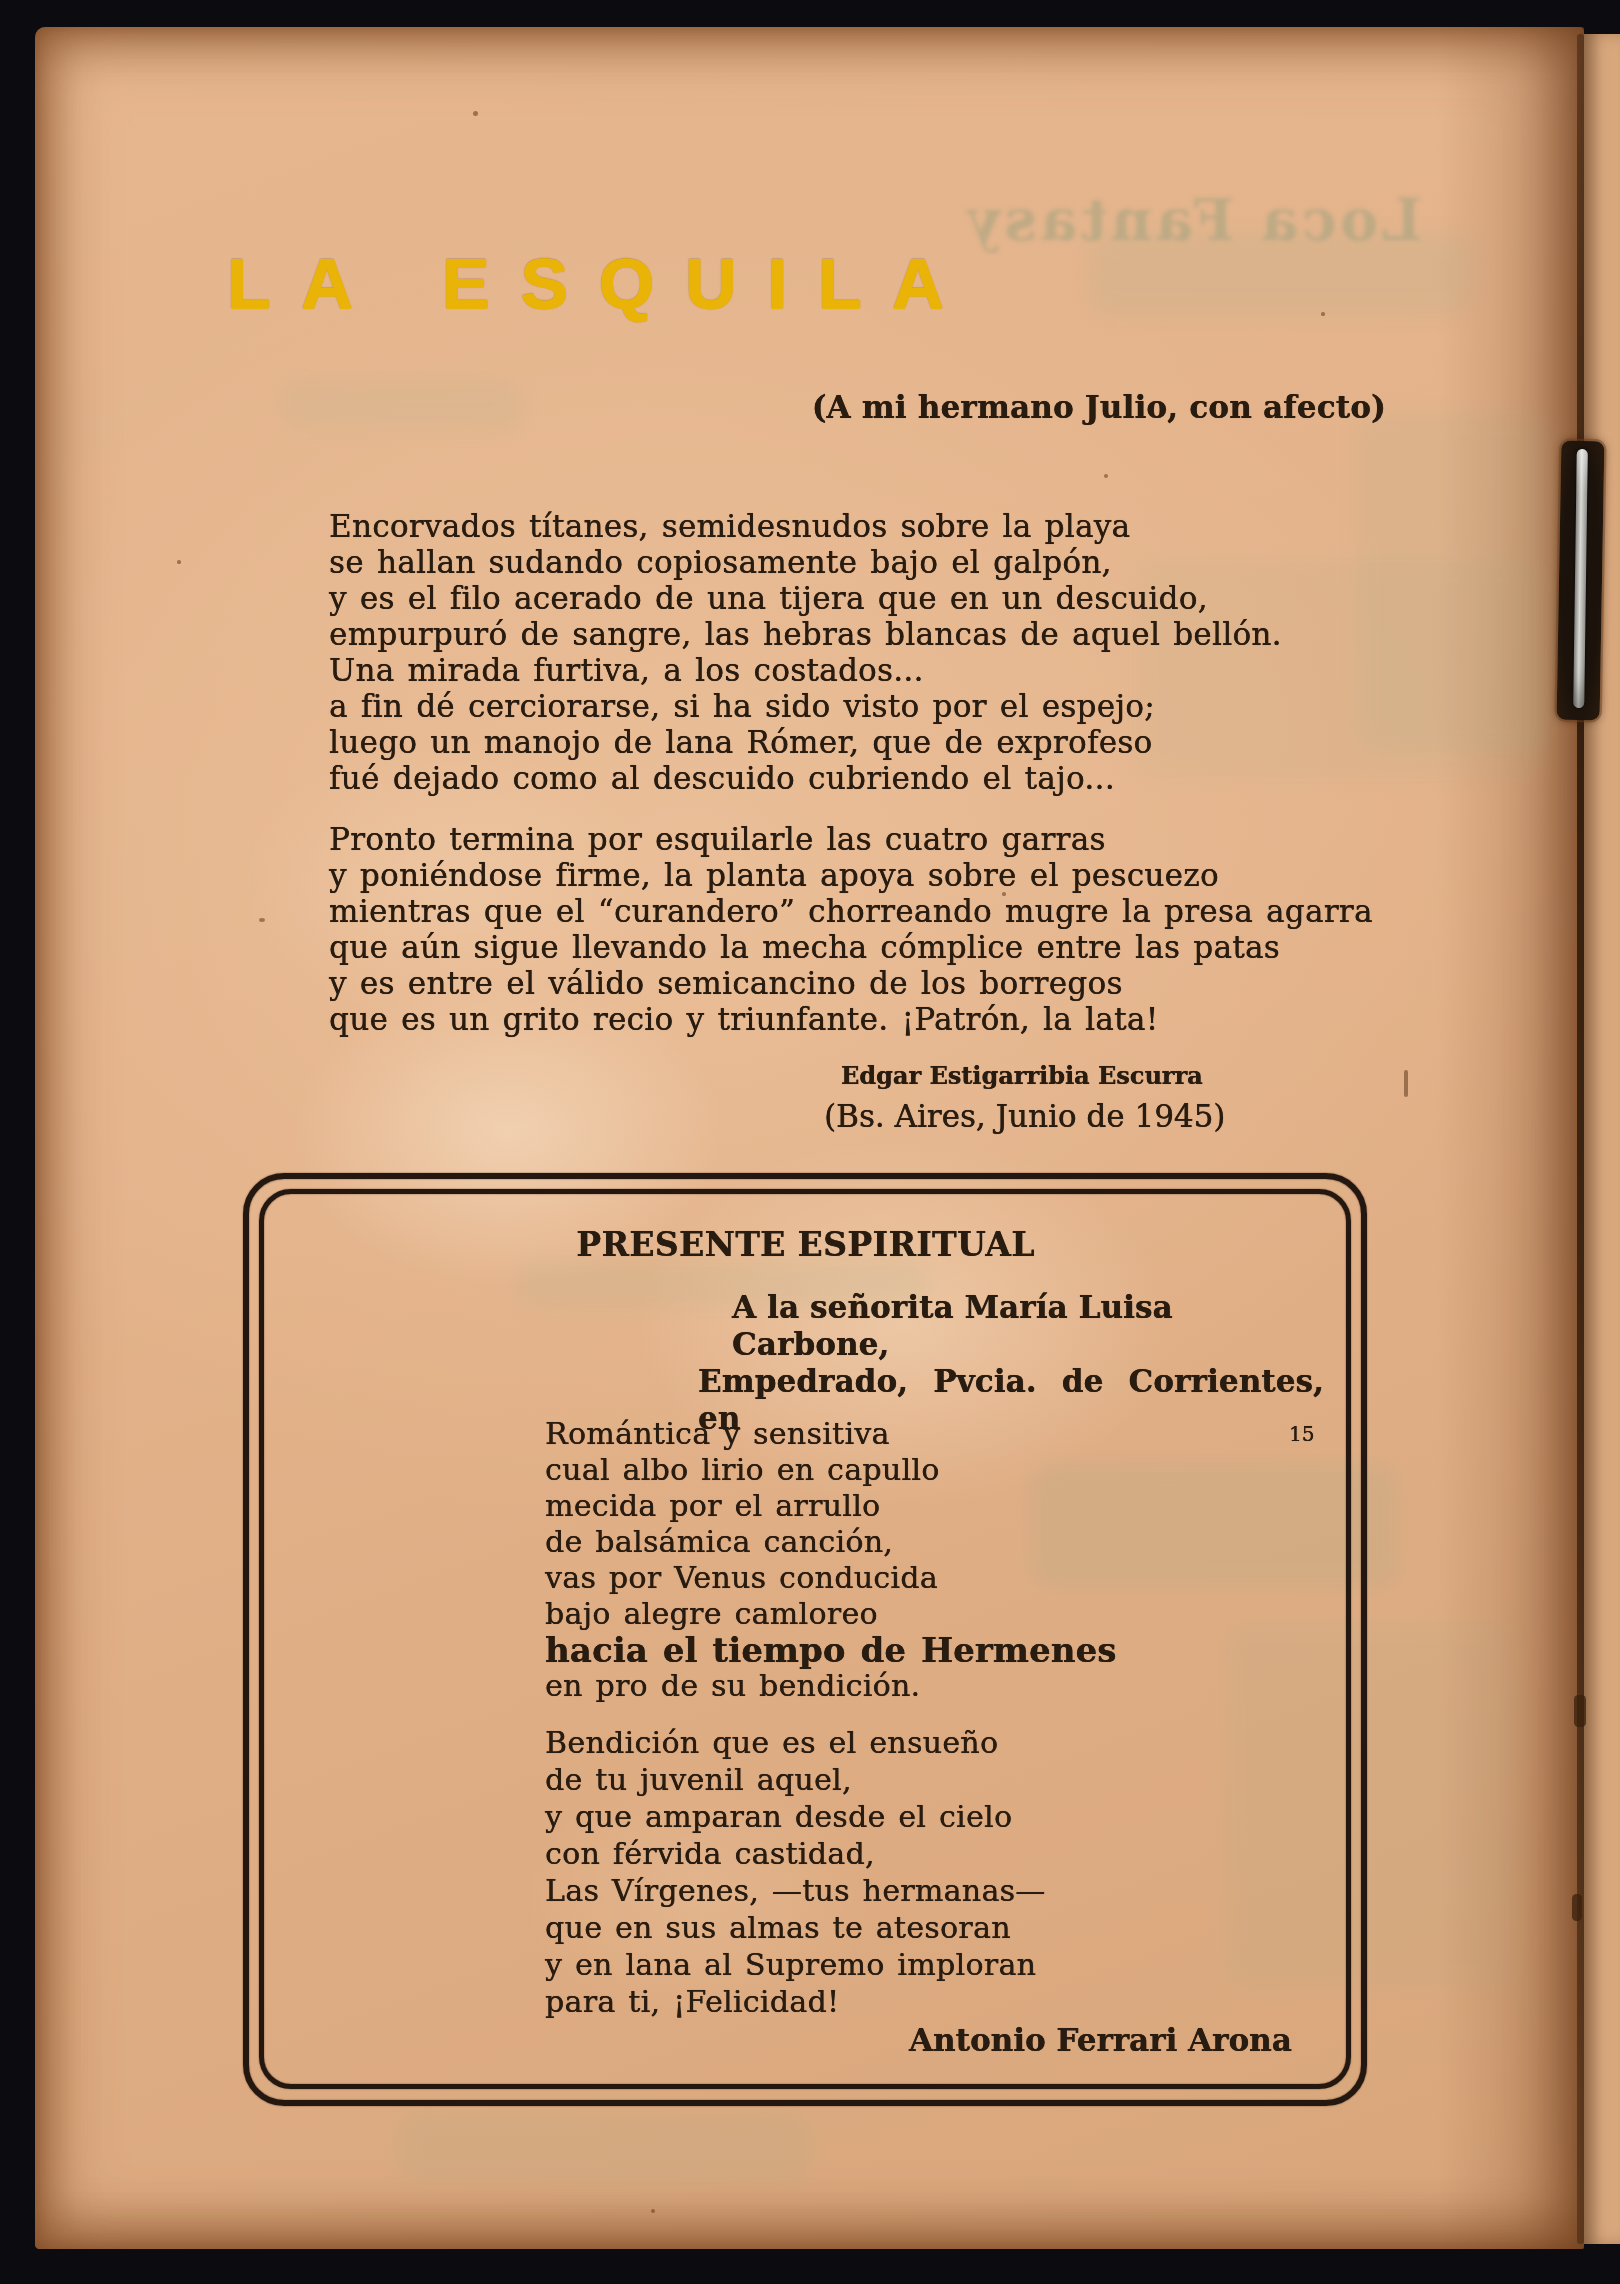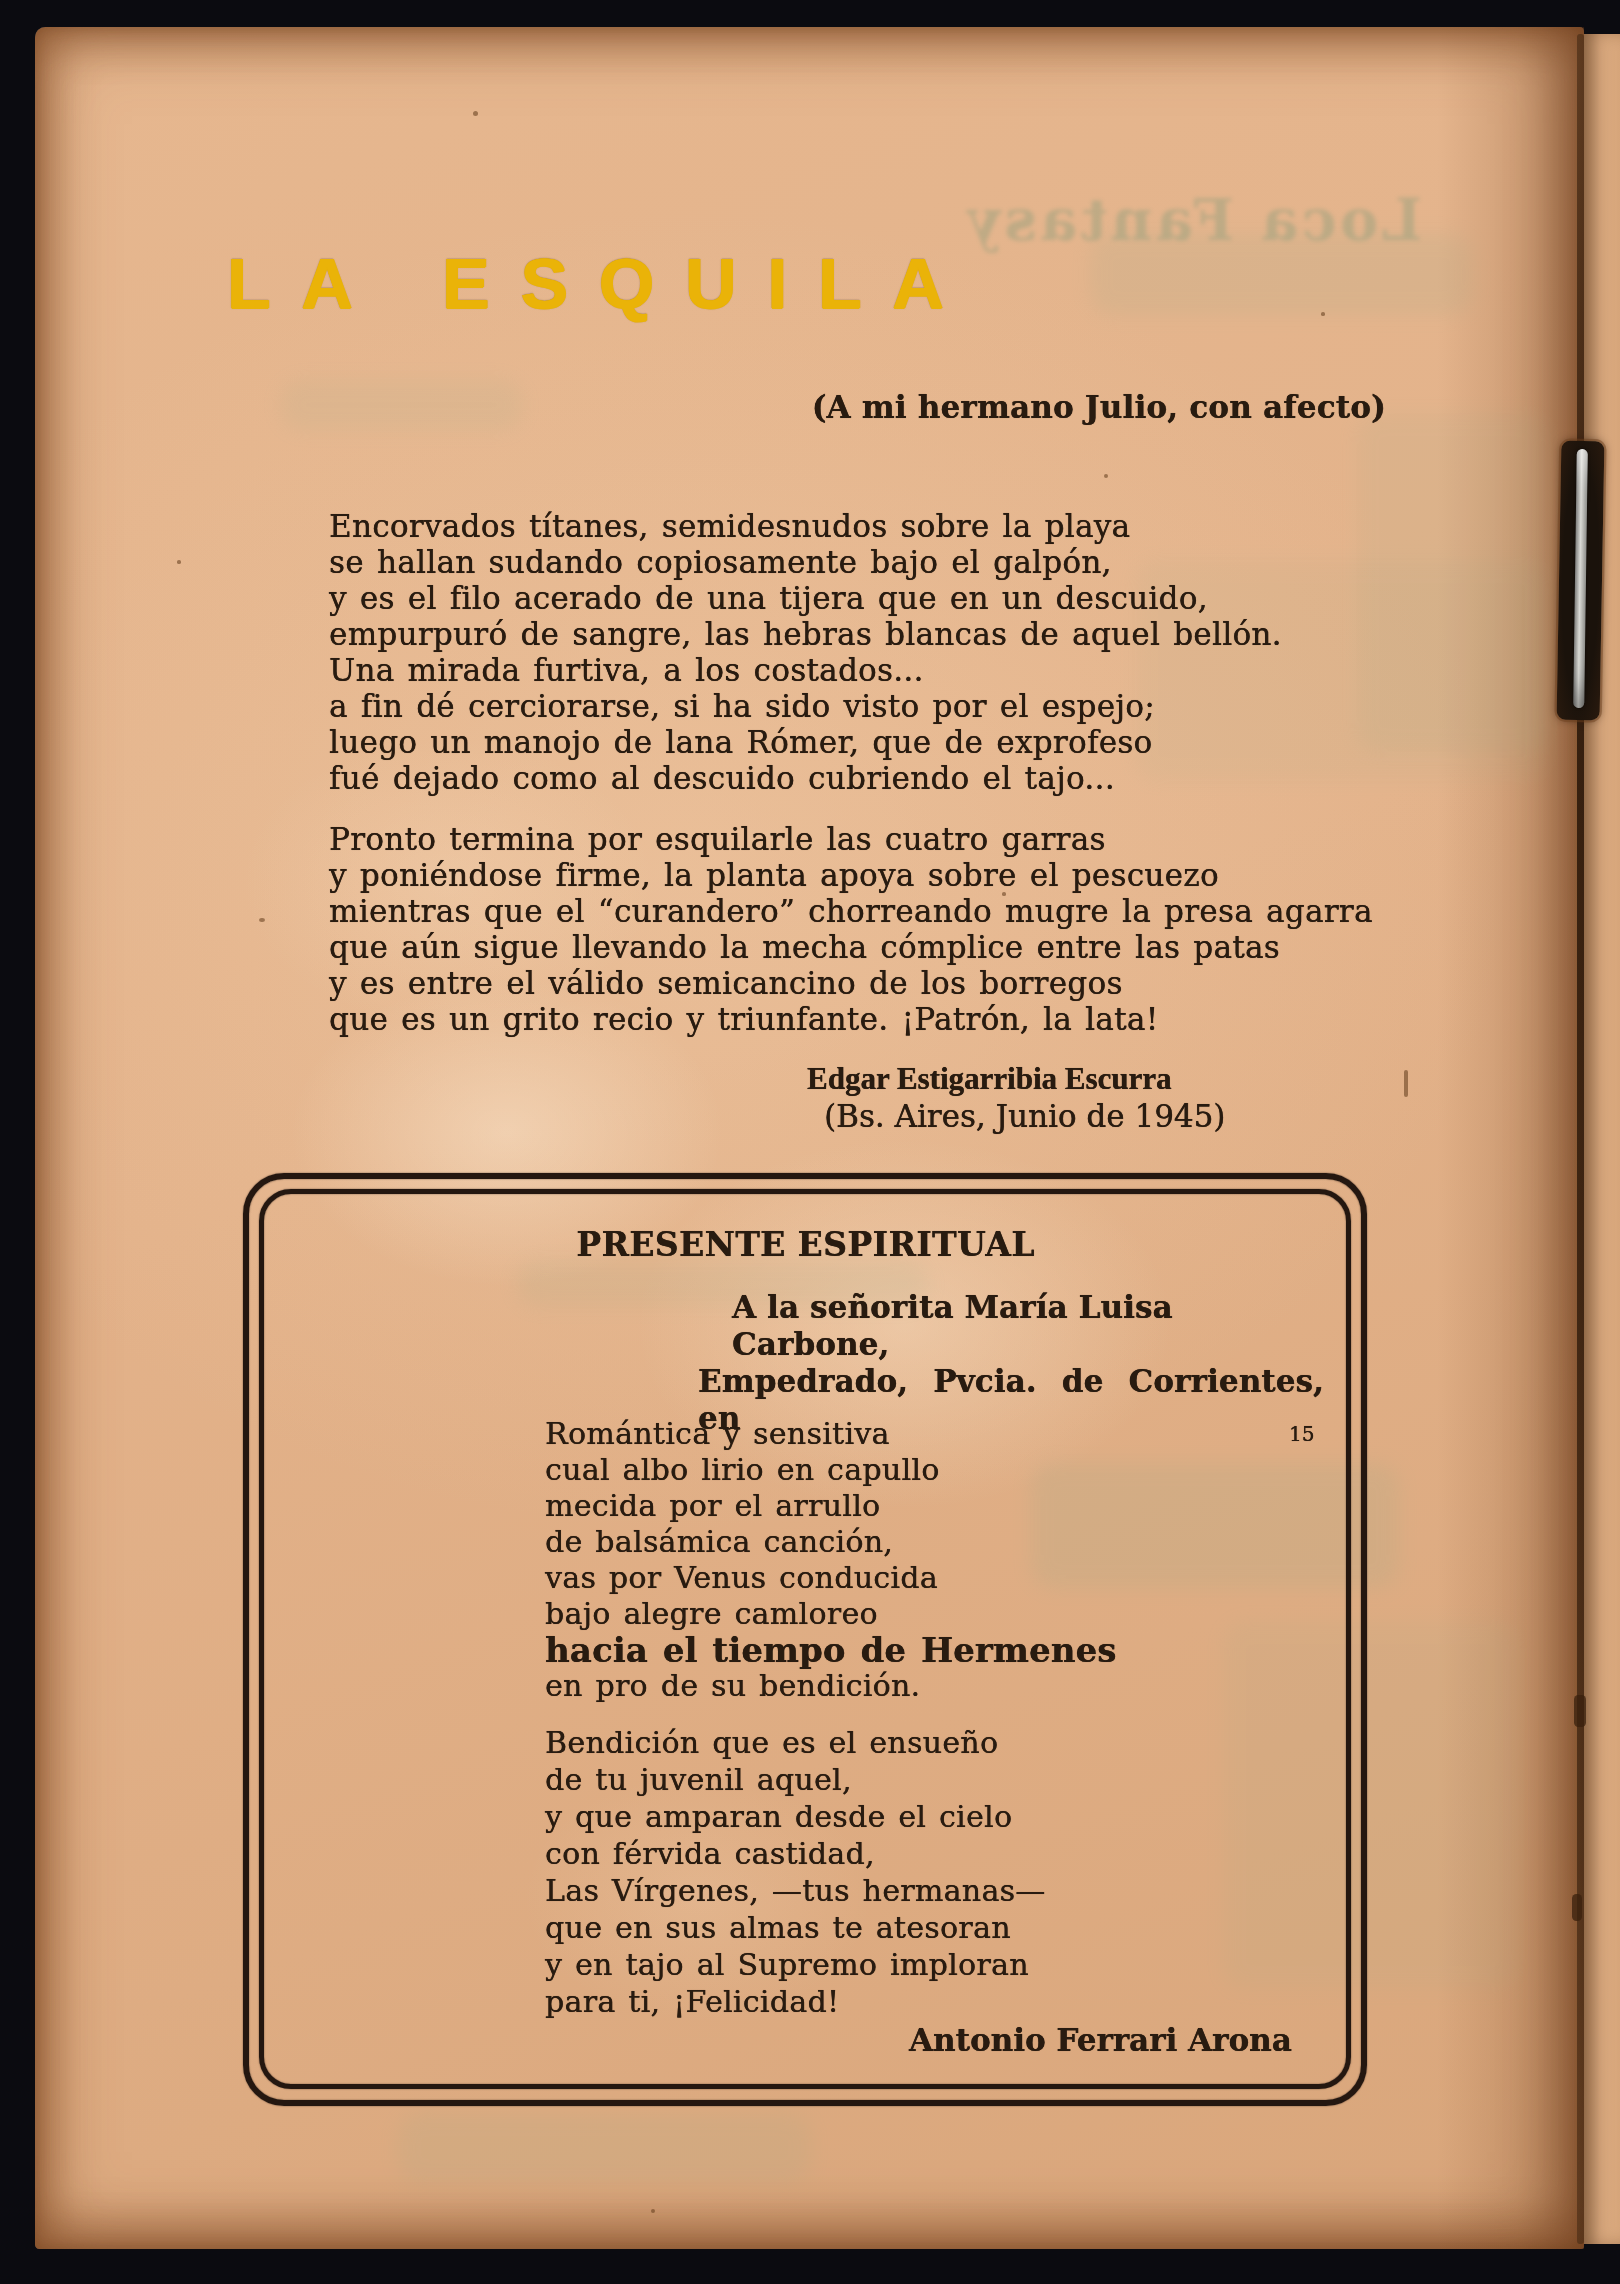--- a/index.html
+++ b/index.html
@@ -41,21 +41,21 @@
 
   
   .t{position:absolute;color:#281b10;z-index:4;
      text-shadow:0 0 0.7px rgba(40,26,14,.55), 0.3px 0.2px 0 rgba(40,26,14,.8);}
   .b{font-weight:700;}
   .title{left:227px;top:243px;font-family:"Liberation Sans",sans-serif;font-weight:700;
      font-size:71px;letter-spacing:31px;word-spacing:10.3px;color:#eab308;
      text-shadow:1px 0 0 currentColor,-0.5px 0 0 currentColor,0 0.7px 0 currentColor,0 0 1.5px rgba(32,21,12,.7);}
   .dedic{left:755px;top:389px;width:631px;text-align:right;font-size:31px;letter-spacing:0.2px;}
   .stanza{font-size:31px;line-height:36px;letter-spacing:0.3px;word-spacing:2.9px;white-space:nowrap;}
-  .author1{left:807px;top:1061px;font-size:31px;font-family:Liberation Serif, serif;}
+  .author1{left:841px;top:1061px;font-size:24px;}
   .place{left:824px;top:1098px;font-size:31px;}
 
   
   .box-outer,.box-inner{position:absolute;box-sizing:border-box;z-index:3;
      border:6.6px solid #241710;box-shadow:0 0 1.5px rgba(36,23,16,.8), inset 0 0 1.5px rgba(36,23,16,.8);}
   .box-outer{left:243px;top:1173px;width:1124px;height:933px;border-radius:41px;}
   .box-inner{left:259px;top:1189px;width:1092px;height:900px;border-width:5.9px;border-radius:32px;}
 
   .box-heading{left:245px;top:1225px;width:1121px;text-align:center;font-size:33px;letter-spacing:0.4px;}
   .box-dedic{left:698px;top:1289px;width:626px;font-size:31px;line-height:37px;letter-spacing:0.1px;}
@@ -147,21 +147,21 @@
     <div class="ln">en pro de su bendición.</div>
   </div>
 
   <div class="t stanza" style="left:545px;top:1724px;font-size:30px;line-height:37px;">
     <div class="ln">Bendición que es el ensueño</div>
     <div class="ln">de tu juvenil aquel,</div>
     <div class="ln">y que amparan desde el cielo</div>
     <div class="ln">con férvida castidad,</div>
     <div class="ln">Las Vírgenes, —tus hermanas—</div>
     <div class="ln">que en sus almas te atesoran</div>
-    <div class="ln">y en tajo al Supremo imploran</div>
+    <div class="ln">y en lana al Supremo imploran</div>
     <div class="ln">para ti, ¡Felicidad!</div>
   </div>
 
   <div class="t b author2">Antonio Ferrari Arona</div>
 
   <div class="staple-hole"></div>
   <div class="staple-wire"></div>
   <div class="nick" style="left:1574px;top:1695px;width:11.8px;height:32px;"></div>
   <div class="nick" style="left:1572px;top:1894px;width:10.3px;height:26.5px;"></div>
 

